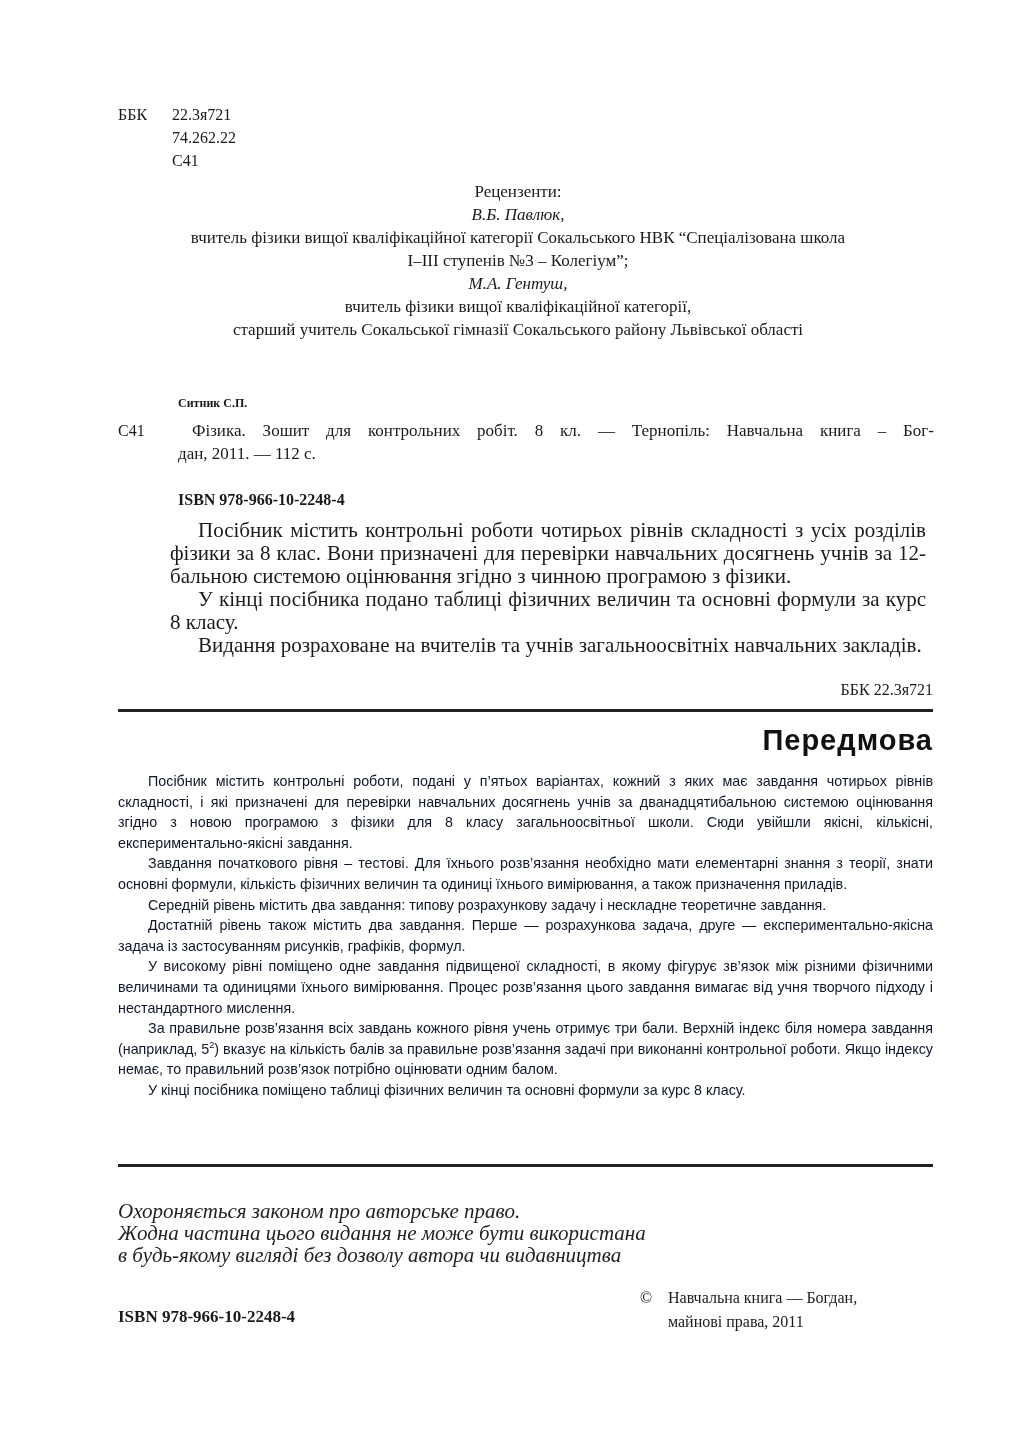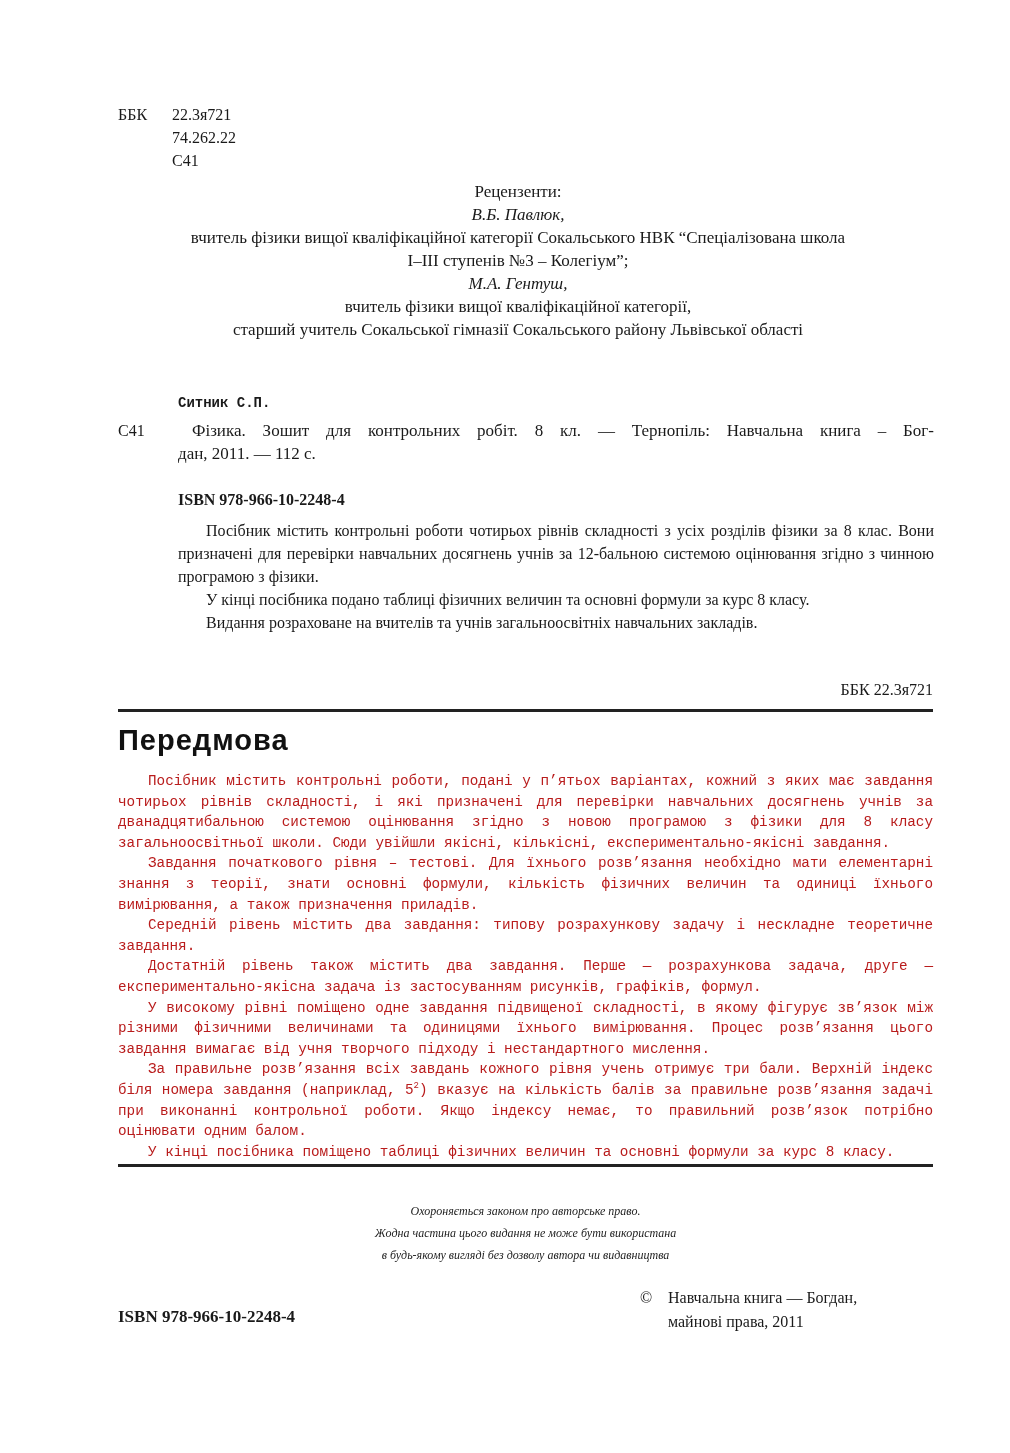--- a/index.html
+++ b/index.html
@@ -16,52 +16,52 @@
     
     #bbk-label { left: 118px; top: 103px; }
     #bbk-codes { left: 172px; top: 103px; }
     #bbk-codes div { height: 23px; }
 
     
     #reviewers { left: 92px; width: 852px; top: 180px; }
     #reviewers div { height: 23px; font-size: 17px; line-height: 23px; text-align: center; }
 
     
-    #author { left: 178px; top: 392px; font-size: 14px; font-family: Liberation Mono, monospace; }
+    #author { left: 178px; top: 392px; font-size: 12px; }
     #c41 { left: 118px; top: 419px; }
     #catalog-text { left: 178px; top: 419px; width: 756px; font-size: 17px; line-height: 23px; }
     #catalog-text .l1 { text-indent: 14px; text-align: justify; text-align-last: justify; }
     #isbn-top { left: 178px; top: 488px; font-size: 16px; }
 
-    #annotation { left: 178px; top: 519px; width: 756px; font-size: 16px; line-height: 23px; }
+    #annotation { left: 170px; top: 519px; width: 756px; font-size: 21px; line-height: 23px; }
     #annotation p { margin: 0; text-indent: 28px; text-align: justify; }
 
     #bbk-right { right: 77px; top: 678px; font-size: 16px; }
 
     .rule { left: 118px; width: 815px; height: 3px; background: #222; }
     #rule-top { top: 709px; }
     #rule-bottom { top: 1164px; }
 
     #preface-title {
-      left: 118px; width: 815px; top: 720px; text-align: left;
+      left: 118px; width: 815px; top: 720px; text-align: right;
       font-family: "Liberation Sans", "DejaVu Sans", sans-serif;
       font-weight: bold; font-size: 29px; line-height: 40px; letter-spacing: 1px; color: #111;
     }
 
     #preface-body {
       left: 118px; top: 771px; width: 815px;
-      font-family: Liberation Mono, monospace;
-      font-size: 14.3px; line-height: 20.6px; color: #b91c1c;
+      font-family: Liberation Sans, sans-serif;
+      font-size: 14.3px; line-height: 20.6px; color: #0f172a;
     }
     #preface-body p { margin: 0; text-indent: 30px; text-align: justify; }
     sup { font-size: 9px; line-height: 0; }
 
     #copyright-notice {
-      left: 118px; width: 815px; top: 1200px; text-align: center;
-      font-style: italic; font-size: 12px; line-height: 22px; color: #222;
+      left: 118px; width: 815px; top: 1200px; 
+      font-style: italic; font-size: 21px; line-height: 22px; color: #222;
     }
     #copyright-notice div { height: 22px; }
 
     #isbn-bottom { left: 118px; top: 1305px; font-size: 17px; }
 
     #publisher { left: 640px; top: 1286px; font-size: 16px; line-height: 24px; }
     #publisher .sym { position: absolute; left: 0; top: 0; }
     #publisher .lines { position: absolute; left: 28px; top: 0; white-space: nowrap; }
     #publisher .lines div { height: 24px; }
   </style>

